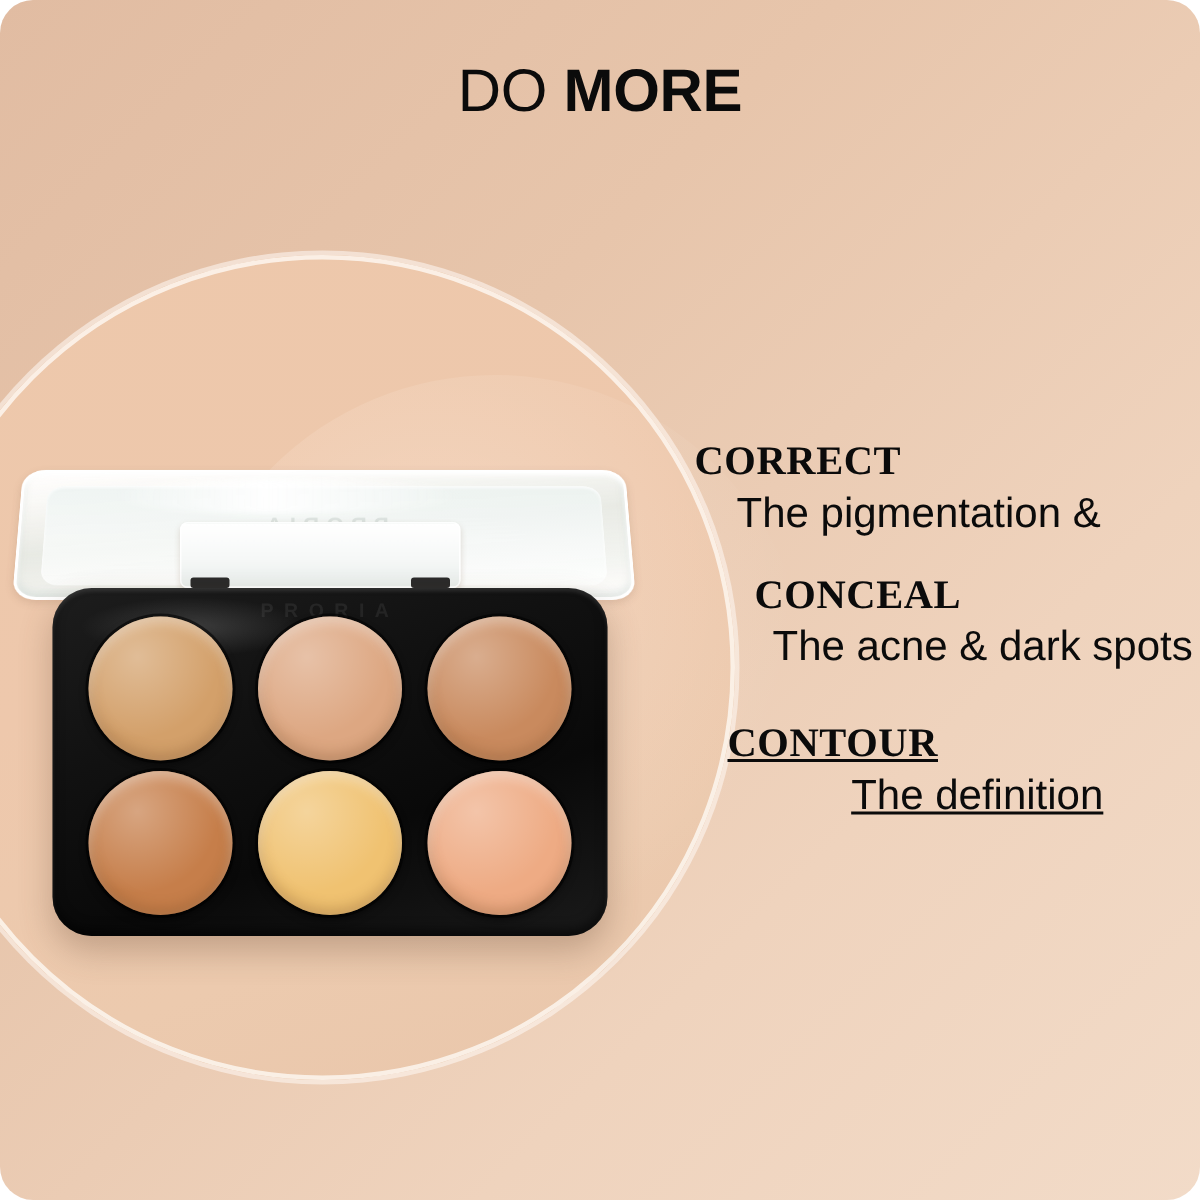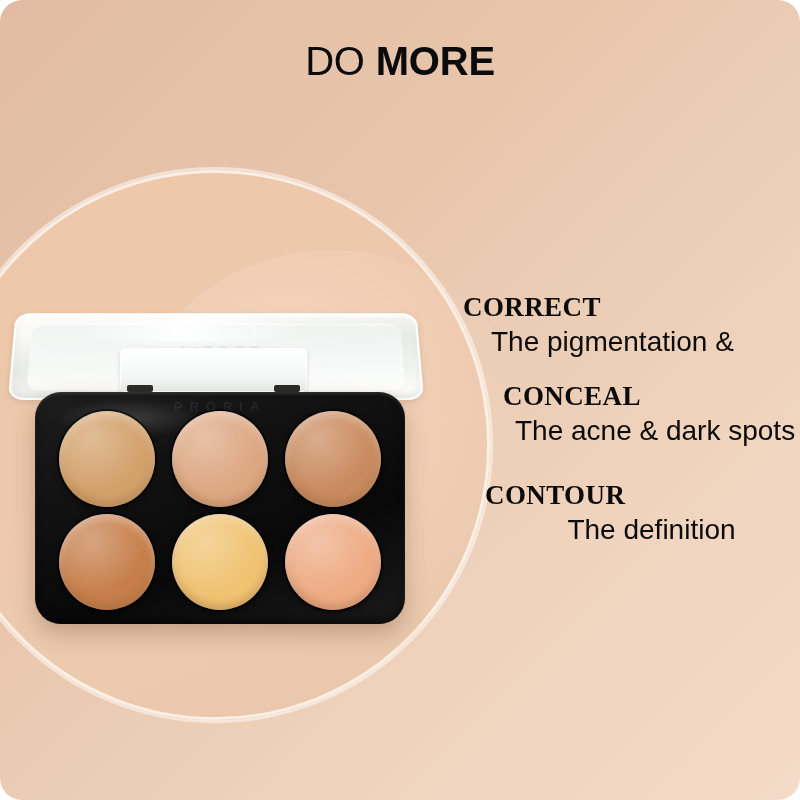--- a/index.html
+++ b/index.html
@@ -84,21 +84,21 @@
     font-size: 28px;
     line-height: 1.22;
     margin-top: 2px;
   }
   .benefit-desc .l { display: block; }
   .b-correct  { padding-left: 8px; }
   .b-correct .benefit-desc { padding-left: 28px; }
   .b-correct .benefit-desc .l2 { padding-left: 18px; }
   .b-conceal  { padding-left: 48px; }
   .b-conceal .benefit-desc { padding-left: 12px; }
-  .b-contour  { padding-left: 30px; margin-top: 32px; }
+  .b-contour  { padding-left: 30px; margin-top: 32px; text-decoration: underline; }
   .b-contour .benefit-desc { padding-left: 18px; text-align: center; }
 
   
   .palette {
     position: absolute;
     left: 0px;
     top: 300px;
     width: 440px;
     height: 340px;
   }

